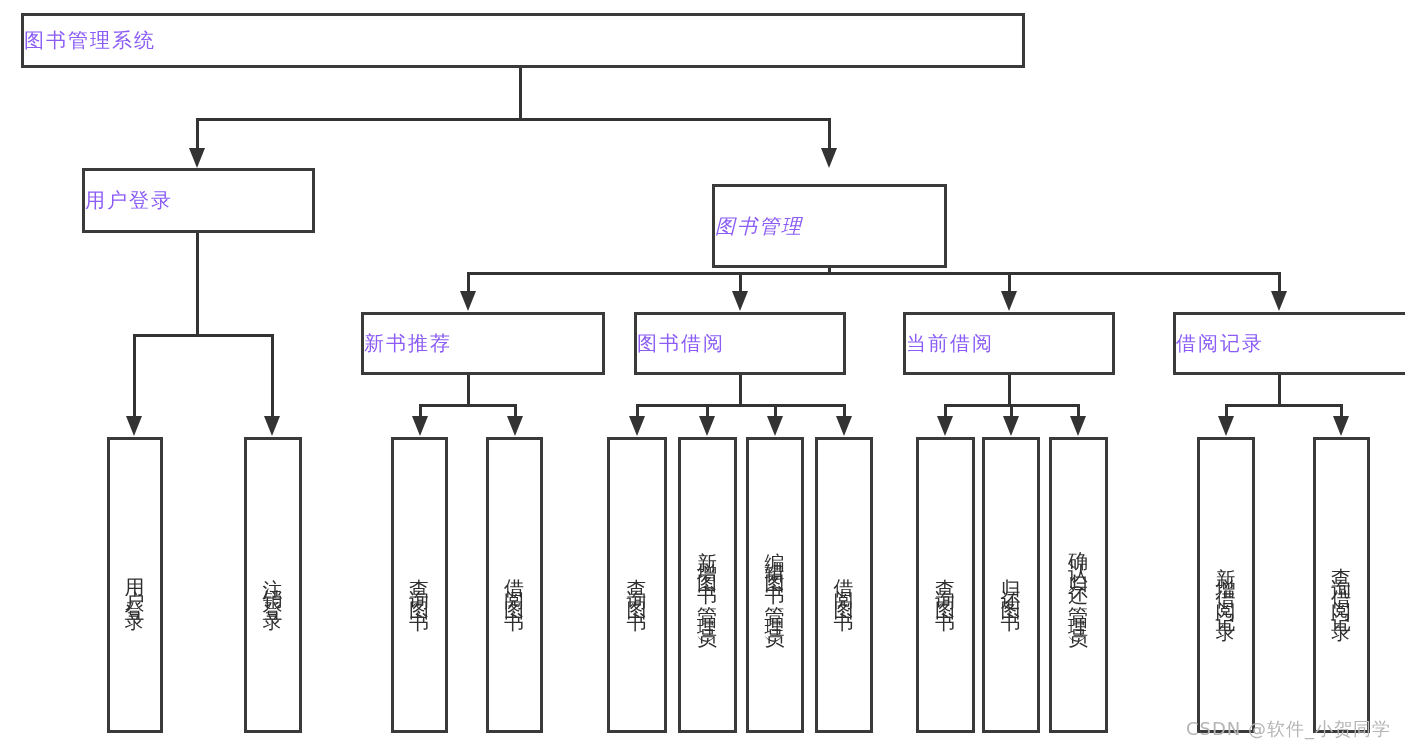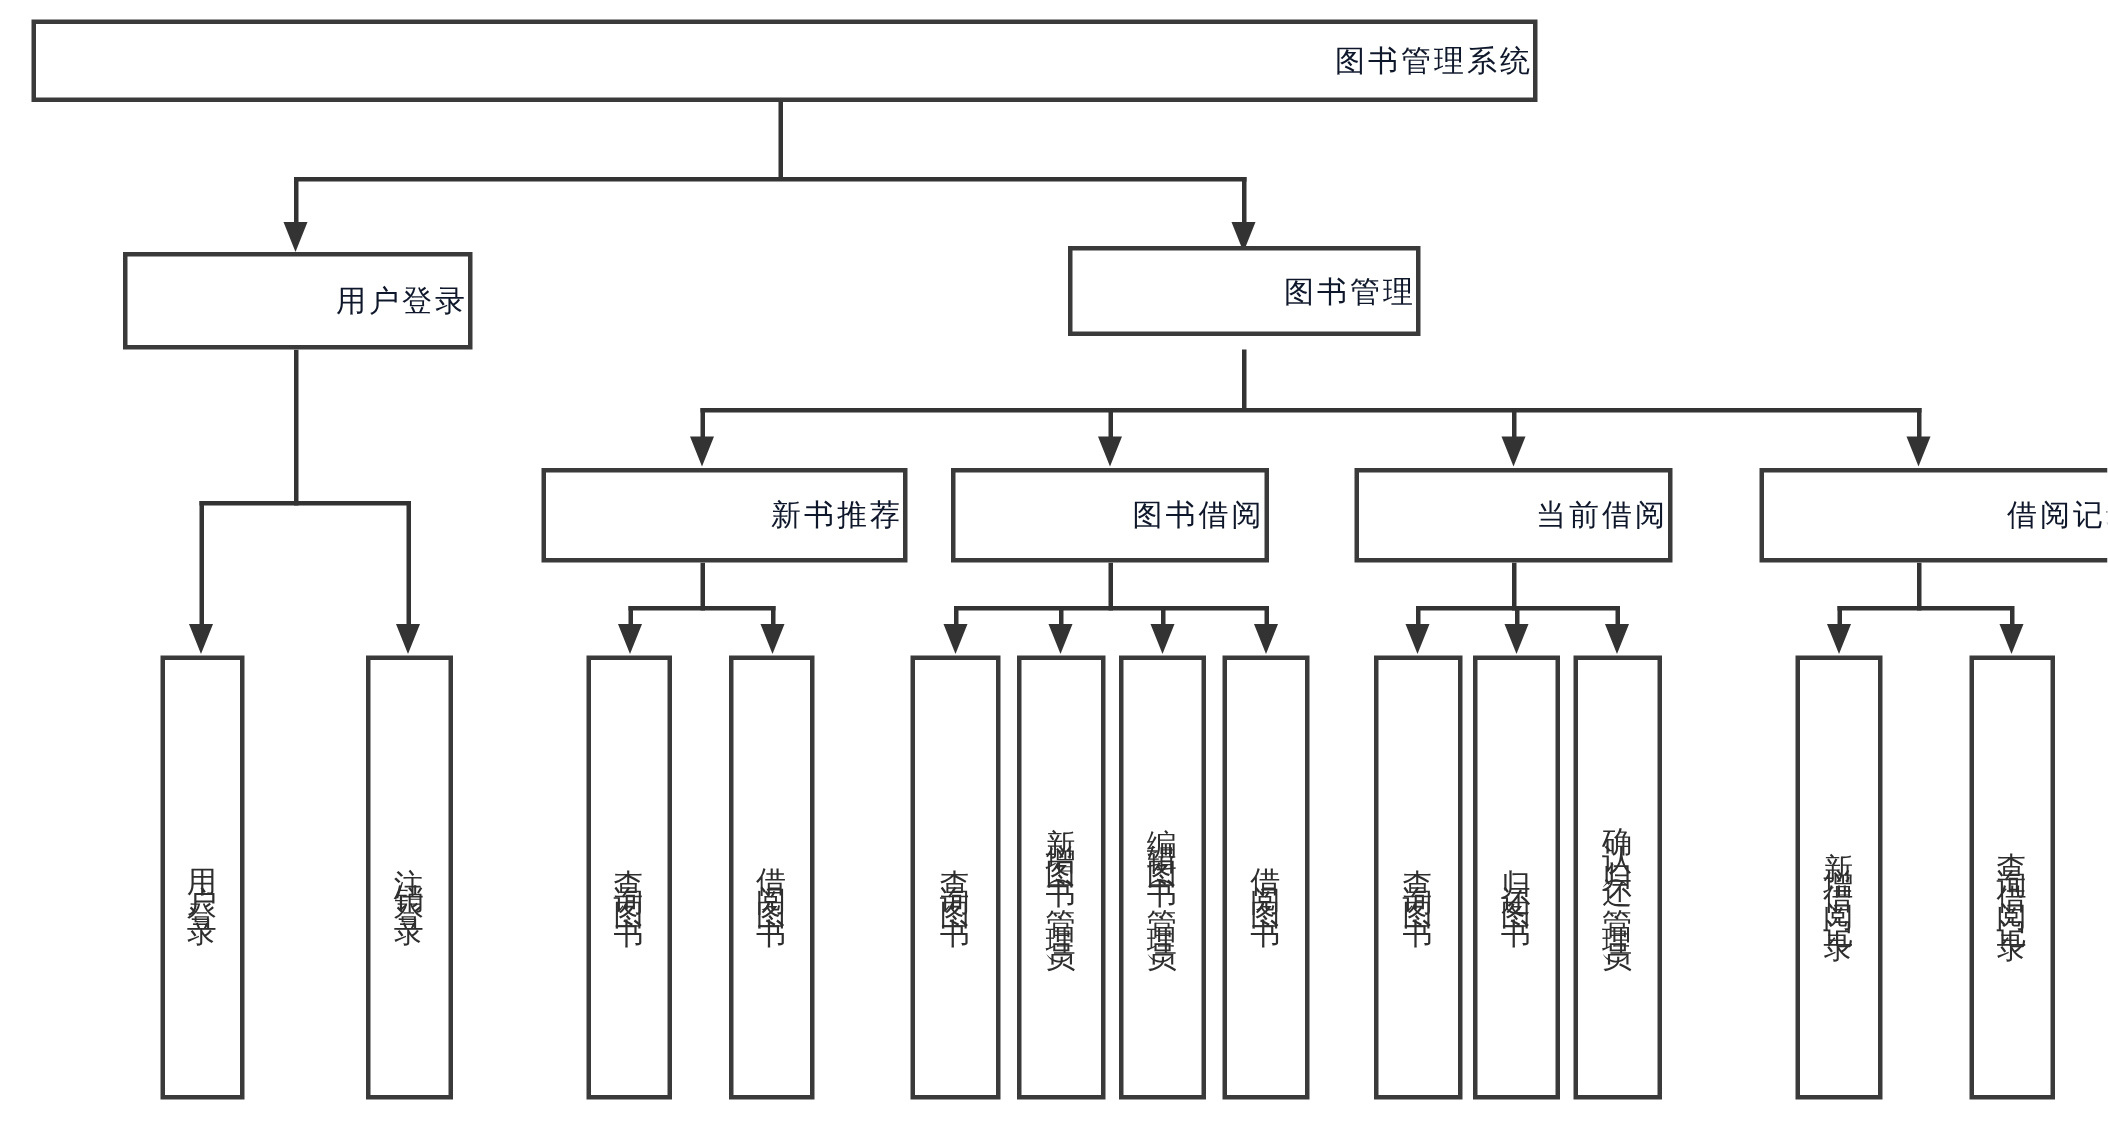--- a/index.html
+++ b/index.html
@@ -11,24 +11,24 @@
     font-family: "DejaVu Sans", "Liberation Sans", sans-serif;
     overflow: hidden;
   }
   .hbox {
     position: absolute;
     box-sizing: border-box;
     border: 3px solid #3a3a3a;
     background: #ffffff;
     display: flex;
     align-items: center;
-    justify-content: flex-end;
+    justify-content: flex-start;
     font-size: 20px;
     letter-spacing: 2px;
-    color: #0f172a;
+    color: #8b5cf6;
     z-index: 2;
   }
   .vbox {
     position: absolute;
     box-sizing: border-box;
     border: 3px solid #3a3a3a;
     background: #ffffff;
     display: flex;
     align-items: center;
     justify-content: center;
@@ -79,21 +79,21 @@
   <div class="line" style="left:519px; top:68px; width:3px; height:52px;"></div>
   <div class="line" style="left:196px; top:118px; width:635px; height:3px;"></div>
   <div class="line" style="left:196px; top:118px; width:3px; height:33px;"></div>
   <div class="arr" style="left:189px; top:148px;"></div>
   <div class="line" style="left:828px; top:118px; width:3px; height:33px;"></div>
   <div class="arr" style="left:821px; top:148px;"></div>
 
   <div class="hbox" style="left:82px; top:168px; width:233px; height:65px;">
     <span>用户登录</span>
   </div>
-  <div class="hbox" style="left:712px; top:164px; width:235px; height:60px;">
+  <div class="hbox" style="left:712px; top:184px; width:235px; height:84px;font-style:italic;">
     <span>图书管理</span>
   </div>
 
   <div class="line" style="left:196px; top:233px; width:3px; height:104px;"></div>
   <div class="line" style="left:133px; top:334px; width:141px; height:3px;"></div>
   <div class="line" style="left:133px; top:334px; width:3px; height:85px;"></div>
   <div class="arr" style="left:126px; top:416px;"></div>
   <div class="line" style="left:271px; top:334px; width:3px; height:85px;"></div>
   <div class="arr" style="left:264px; top:416px;"></div>
 
@@ -192,14 +192,15 @@
     <span class="vtext">确认归还（管理员）</span>
   </div>
 
   <div class="vbox" style="left:1197px; top:437px; width:58px; height:296px;">
     <span class="vtext">新增借阅记录</span>
   </div>
   <div class="vbox" style="left:1313px; top:437px; width:57px; height:296px;">
     <span class="vtext">查询借阅记录</span>
   </div>
 
+  <div class="watermark">CSDN @软件_小贺同学</div>
 
 </div>
 
 </body></html>

